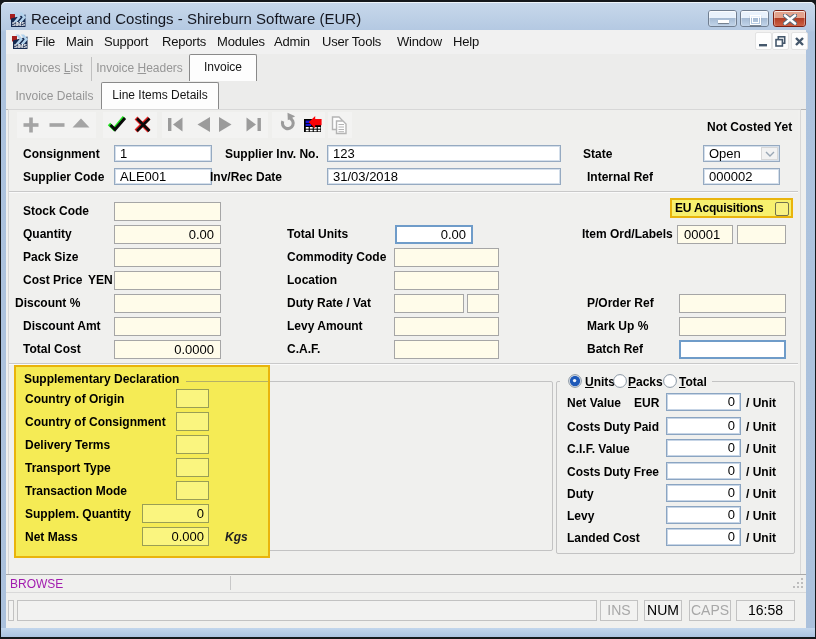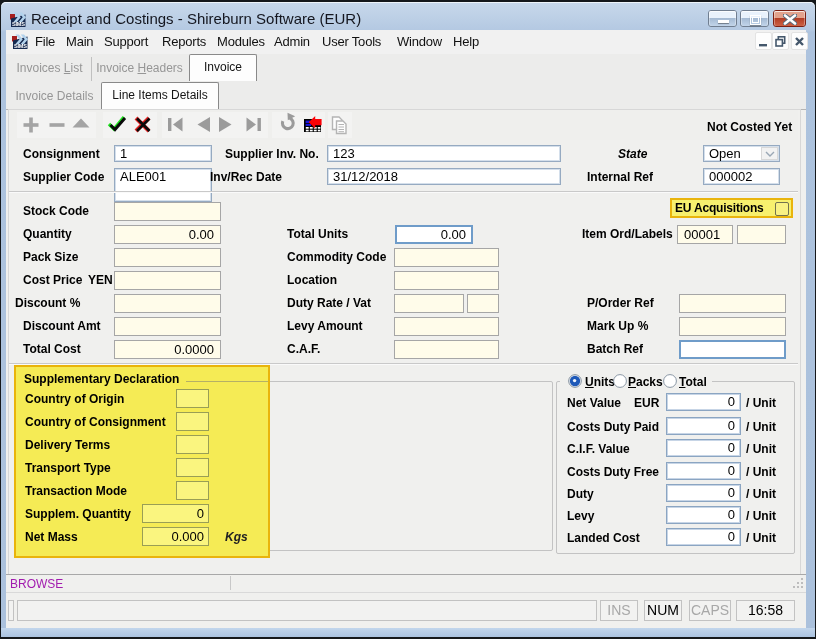--- a/index.html
+++ b/index.html
@@ -195,31 +195,31 @@
     <g stroke="#b4b4b4" stroke-width="1">
       <path d="M321.5 12.5 L327 12.5 M321.5 15 L327 15 M321.5 17.5 L327 17.5 M321.5 19.7 L327 19.7"></path>
     </g>
   </svg>
   <div class="lbl" style="left:707px;top:120px;">Not Costed Yet</div>
 
   <div class="lbl" style="left:23px;top:147px;">Consignment</div>
   <div class="tf" style="left:114px;top:145px;width:98px;height:17px;line-height:15px;">1</div>
   <div class="lbl" style="left:225px;top:147px;">Supplier Inv. No.</div>
   <div class="tf" style="left:327px;top:145px;width:234px;height:17px;line-height:15px;">123</div>
-  <div class="lbl" style="left:618px;top:147px;font-style:italic;">State</div>
+  <div class="lbl" style="left:583px;top:147px;">State</div>
   <div class="tf" style="left:703px;top:145px;width:77px;height:17px;line-height:15px;">Open
     <span class="abs" style="right:1px;top:1px;width:17px;height:13px;background:#f2f2f2;border:1px solid #d8d8d8;box-sizing:border-box;"></span>
     <svg class="abs" style="right:4px;top:5px" width="10" height="7">
         <path d="M1 1 L5 5 L9 1" stroke="#9aa7b5" stroke-width="1.4" fill="none"></path>
       </svg>
   </div>
   <div class="lbl" style="left:23px;top:170px;">Supplier Code</div>
-  <div class="tf" style="left:114px;top:168px;width:98px;height:34px;line-height:15px;">ALE001</div>
+  <div class="tf" style="left:114px;top:168px;width:98px;height:17px;line-height:15px;">ALE001</div>
   <div class="lbl" style="left:210px;top:170px;">Inv/Rec Date</div>
-  <div class="tf" style="left:327px;top:168px;width:234px;height:17px;line-height:15px;">31/12/2018</div>
+  <div class="tf" style="left:327px;top:168px;width:234px;height:17px;line-height:15px;">31/03/2018</div>
   <div class="lbl" style="left:587px;top:170px;">Internal Ref</div>
   <div class="tf" style="left:703px;top:168px;width:77px;height:17px;line-height:15px;">000002</div>
 
   <div class="abs" style="left:9px;top:191px;width:789px;height:1px;background:#c9c9c9;"></div>
   <div class="abs" style="left:9px;top:192px;width:789px;height:1px;background:#fafafa;"></div>
 
   <div class="yellow" style="left:670px;top:198px;width:123px;height:20px;background:#f7f06e;"></div>
   <div class="lbl" style="left:675px;top:201px;letter-spacing:-0.2px;">EU Acquisitions</div>
   <div class="abs" style="left:775px;top:202px;width:12px;height:12px;border:1px solid #72724e;border-radius:2px;background:#f8f183;"></div>
 

